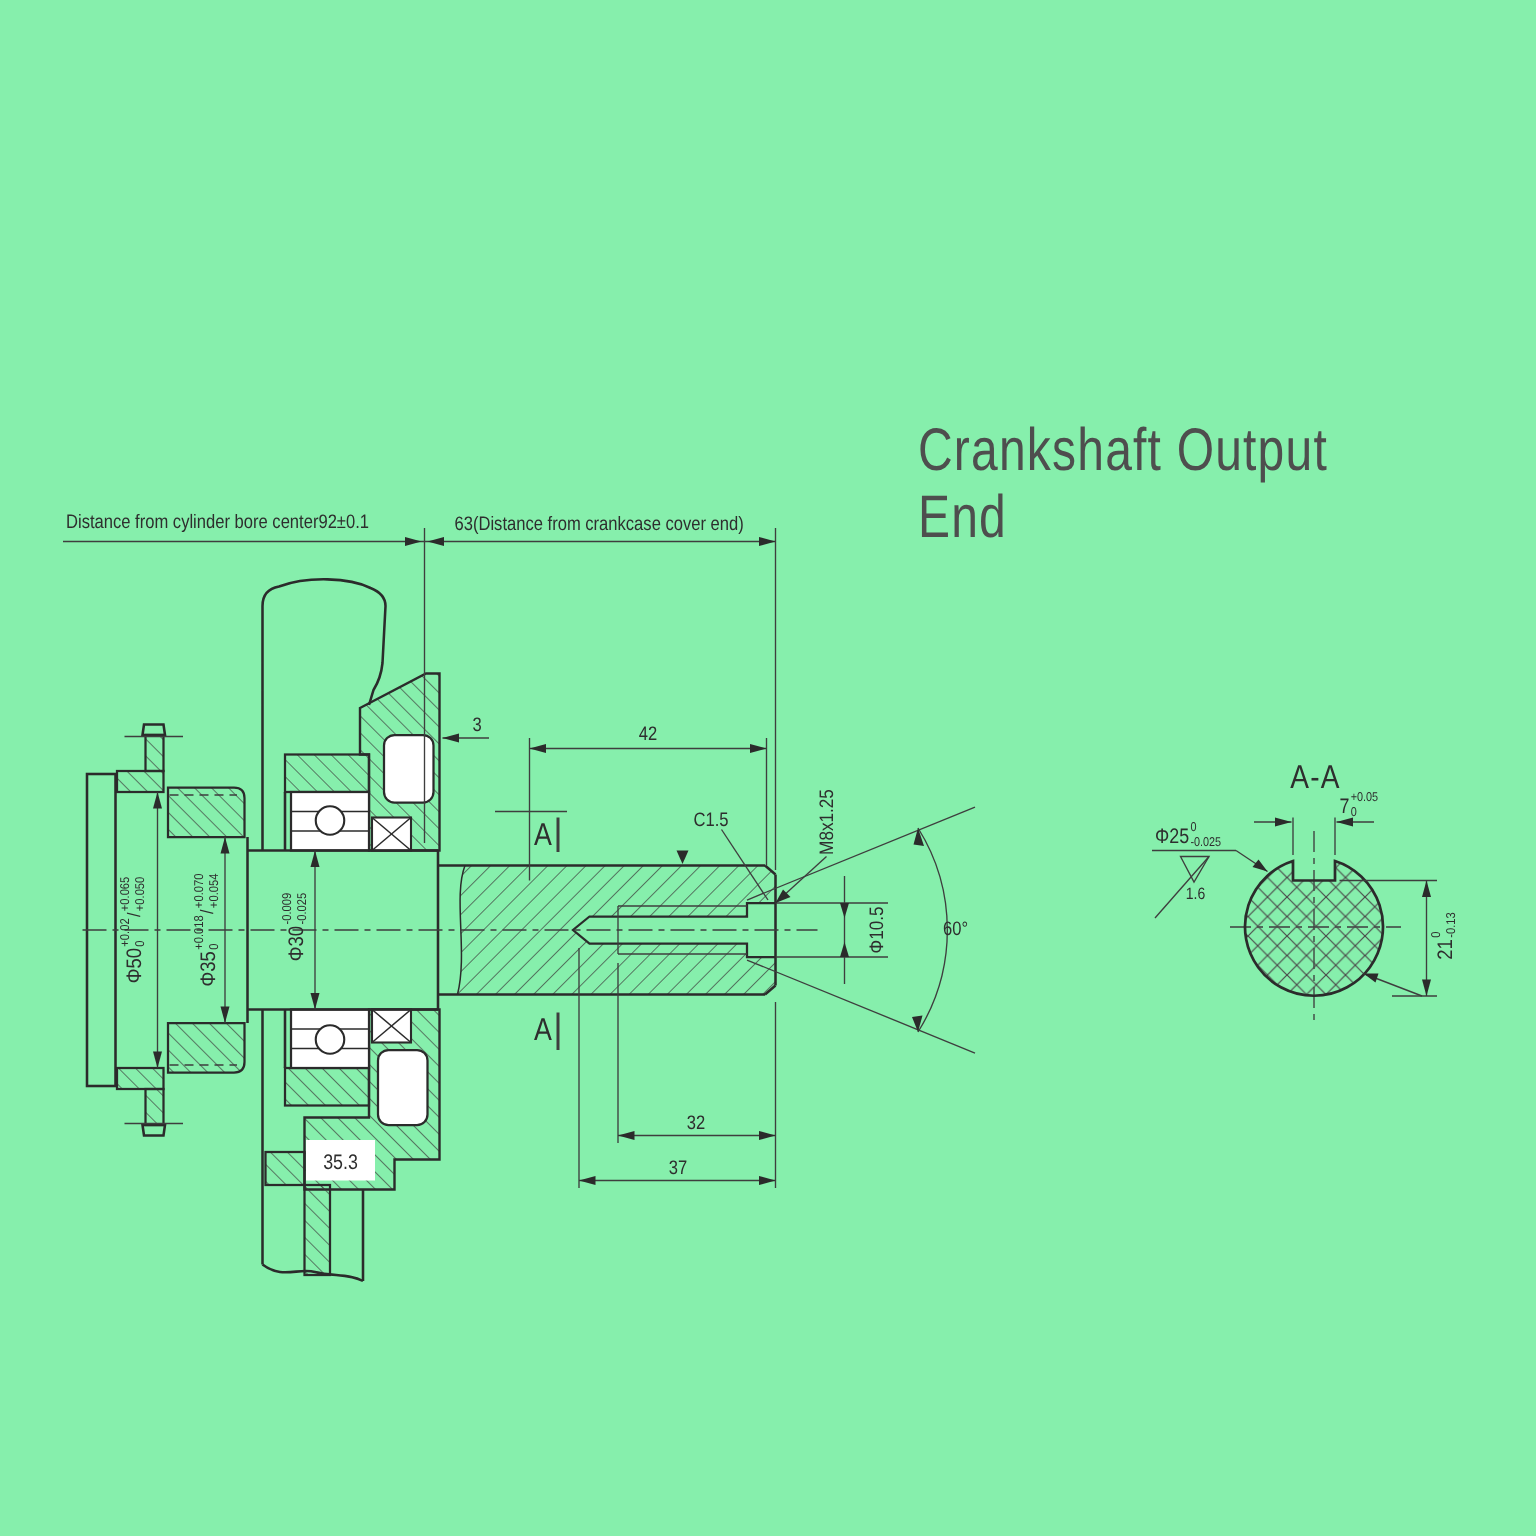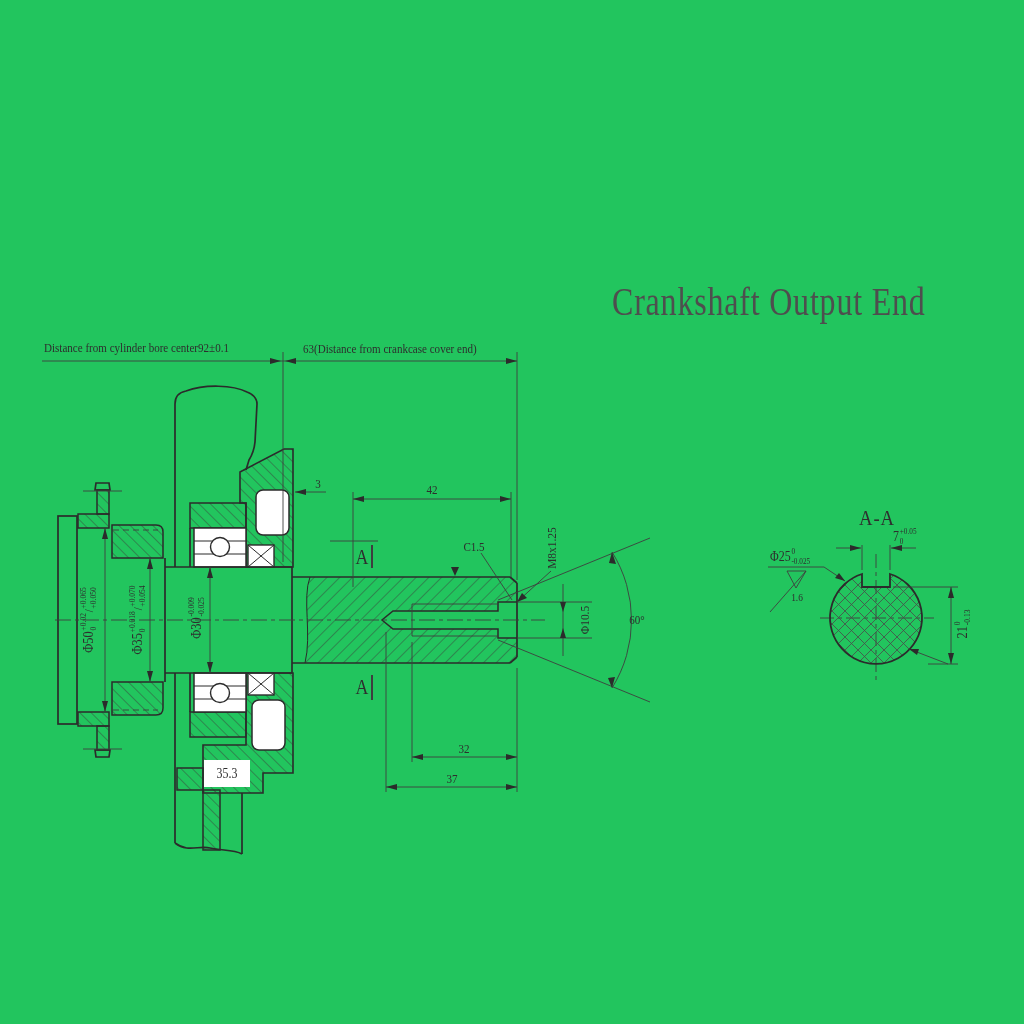--- a/index.html
+++ b/index.html
@@ -1,17 +1,17 @@
 <!DOCTYPE html>
 <html><head>
 <meta charset="utf-8">
 <style>
   html,body{margin:0;padding:0;background:#fff;}
-  #stage{position:relative;width:1024px;height:1024px;background:#22c55e;overflow:hidden;
-         font-family:Liberation Serif, serif;color:#2b2b2b;}
+  #stage{position:relative;width:1024px;height:1024px;background:#86efac;overflow:hidden;
+         font-family:Liberation Sans, sans-serif;color:#2b2b2b;}
   svg{position:absolute;left:0;top:0;}
   .lbl{position:absolute;white-space:nowrap;font-size:13px;color:#2e2e2e;
        transform-origin:left top;transform:scaleX(0.85);line-height:1;}
   .lbl.ctr{transform-origin:center center;transform:translate(-50%,-50%) scaleX(0.85);}
   .lbl.rot{transform-origin:center center;transform:translate(-50%,-50%) rotate(-90deg) scaleX(0.88);}
   .title{position:absolute;font-size:40px;font-weight:300;color:#4e4e4e;letter-spacing:1px;
          transform-origin:left top;transform:scaleX(0.80);}
   .marker{font-size:21px;font-weight:500;}
   .aatitle{font-size:22px;font-weight:500;letter-spacing:1px;}
   .row{display:inline-flex;align-items:center;gap:1px;}

